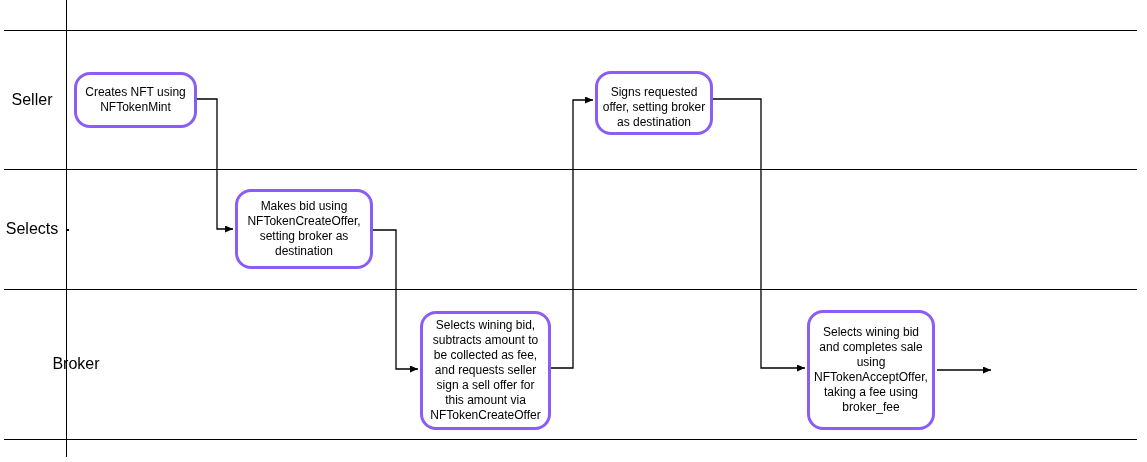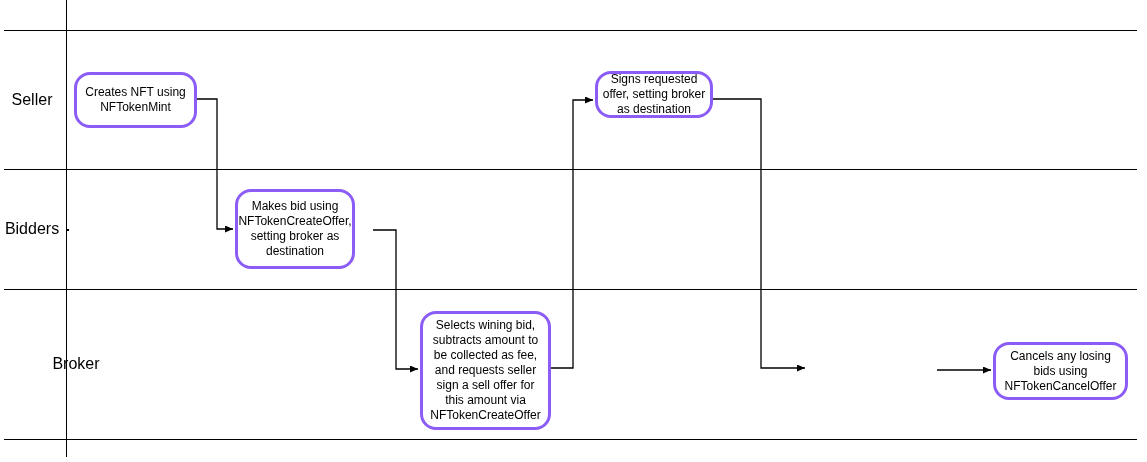--- a/index.html
+++ b/index.html
@@ -74,23 +74,23 @@
     align-items: center;
     justify-content: center;
     text-align: center;
     font-size: 12px;
     line-height: 15px;
     color: #000000;
     padding: 2px;
   }
   .node span { white-space: pre-line; }
   .node.n1 { left: 74px;  top: 72px;  width: 123px; height: 56px; }
-  .node.n2 { left: 235px; top: 189px; width: 120px; height: 80px; }
+  .node.n2 { left: 235px; top: 189px; width: 138px; height: 80px; }
   .node.n3 { left: 420px; top: 311px; width: 131px; height: 119px; align-items: center; }
-  .node.n4 { left: 595px; top: 71px;  width: 118px; height: 47px; }
+  .node.n4 { left: 595px; top: 71px;  width: 118px; height: 64px; align-items: flex-end; }
   .node.n5 { left: 807px; top: 310px; width: 128px; height: 120px; }
   .node.n6 { left: 993px; top: 342px; width: 135px; height: 58px; }
   .stray-dot {
     position: absolute;
     left: 67px;
     top: 229px;
     width: 2px;
     height: 2px;
     background: #000000;
   }
@@ -103,21 +103,21 @@
   <div class="vline"></div>
   <div class="hline l1"></div>
   <div class="hline l2"></div>
   <div class="hline l3"></div>
   <div class="hline l4"></div>
 
   <div class="lane-label seller">
     <span>Seller</span>
   </div>
   <div class="lane-label bidders">
-    <span>Bidders</span>
+    <span>Selects</span>
   </div>
   <div class="lane-label broker">
     <span>Broker</span>
   </div>
 
   <div class="stray-dot"></div>
 
   <svg class="connectors">
     <defs>
       <marker id="arrow" markerUnits="userSpaceOnUse" markerWidth="9" markerHeight="8" refX="8" refY="3.5" orient="auto">
@@ -148,19 +148,22 @@
 and requests seller
 sign a sell offer for
 this amount via
 NFTokenCreateOffer</span>
   </div>
   <div class="node n4">
     <span>Signs requested
 offer, setting broker
 as destination</span>
   </div>
-  <div class="node n6">
-    <span>Cancels any losing
-bids using
-NFTokenCancelOffer</span>
+  <div class="node n5">
+    <span>Selects wining bid
+and completes sale
+using
+NFTokenAcceptOffer,
+taking a fee using
+broker_fee</span>
   </div>
 
 </div>
 
 </body></html>

